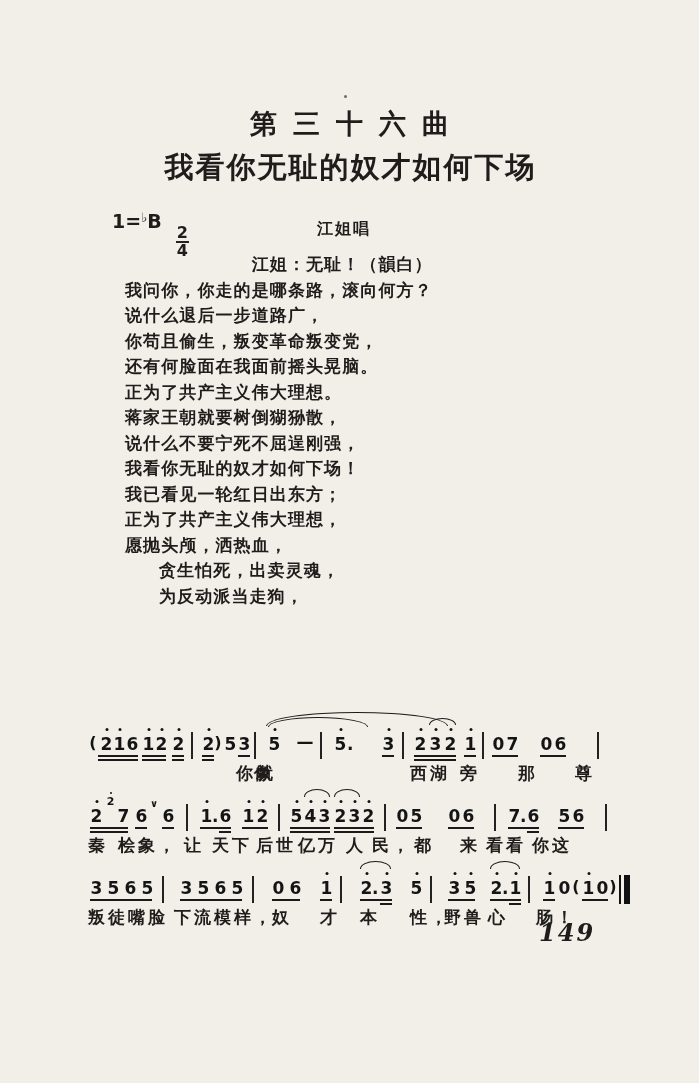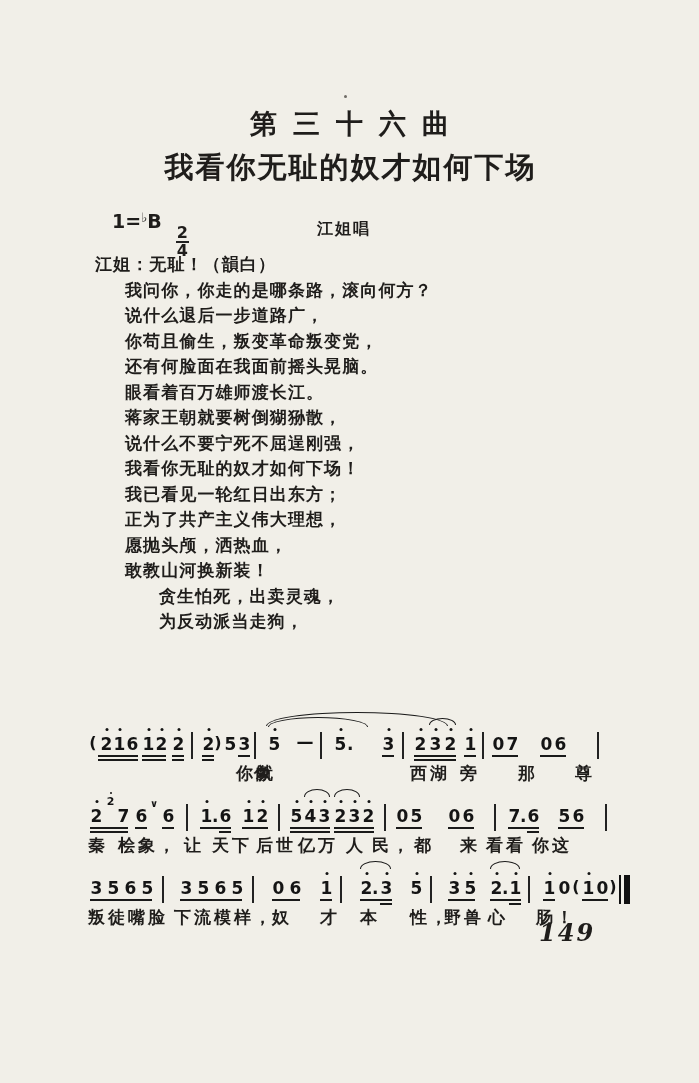--- a/index.html
+++ b/index.html
@@ -12,21 +12,21 @@
            font-size:29px;font-weight:700;letter-spacing:2px;text-indent:2px;}
   .keysig{position:absolute;top:210px;left:112px;font-family:"DejaVu Sans","Liberation Sans",sans-serif;
           font-size:19px;font-weight:700;}
   .keysig .flat{font-size:13px;vertical-align:6px;font-weight:700;}
   .timesig{display:inline-flex;flex-direction:column;align-items:center;vertical-align:-10px;
            margin-left:14px;font-size:16px;line-height:14px;}
   .ts-bar{width:13px;height:2px;background:#222;margin:1px 0;}
   .singer{position:absolute;top:219px;left:317px;font-size:16px;font-weight:600;letter-spacing:2px;}
   .libretto{position:absolute;top:252px;left:95px;font-size:17px;line-height:25.5px;
             letter-spacing:1.1px;font-weight:600;white-space:nowrap;}
-  .ind-speaker{padding-left:0;}
+  .ind-speaker{padding-left:0;text-align:right;}
   .ind-verse{padding-left:30px;}
   .ind-deep{padding-left:64px;}
   .ind-flush{padding-left:5px;}
   .music{position:absolute;left:88px;top:712px;width:560px;}
   .system{position:relative;height:72px;}
   .tk{position:absolute;top:22px;width:13px;text-align:center;color:#141414;
       font-family:"DejaVu Sans","Liberation Sans",sans-serif;font-weight:700;
       font-size:17px;line-height:20px;white-space:nowrap;}
   .tk .odot{position:absolute;top:-6px;left:50%;transform:translateX(-50%);
             width:3px;height:3px;background:#141414;border-radius:50%;}
@@ -66,28 +66,27 @@
       </span>
   </div>
   <div class="singer">江姐唱</div>
 
   <div class="libretto">
       <div class="lline ind-speaker">江姐：无耻！（韻白）</div>
       <div class="lline ind-verse">我问你，你走的是哪条路，滚向何方？</div>
       <div class="lline ind-verse">说什么退后一步道路广，</div>
       <div class="lline ind-verse">你苟且偷生，叛变革命叛变党，</div>
       <div class="lline ind-verse">还有何脸面在我面前摇头晃脑。</div>
-      <div class="lline ind-verse">眼看着百万雄师渡长江。</div>
+      <div class="lline ind-verse">正为了共产主义伟大理想。</div>
       <div class="lline ind-verse">蒋家王朝就要树倒猢狲散，</div>
       <div class="lline ind-verse">说什么不要宁死不屈逞刚强，</div>
       <div class="lline ind-verse">我看你无耻的奴才如何下场！</div>
       <div class="lline ind-verse">我已看见一轮红日出东方；</div>
       <div class="lline ind-verse">正为了共产主义伟大理想，</div>
       <div class="lline ind-verse">愿抛头颅，洒热血，</div>
-      <div class="lline ind-verse">敢教山河换新装！</div>
       <div class="lline ind-deep">贪生怕死，出卖灵魂，</div>
       <div class="lline ind-deep">为反动派当走狗，</div>
     </div>
 
   <div class="music">
     <div class="system">
         <div class="arc" style="left: 178px; top: 0px; width: 182px; height: 14px;"></div>
         <div class="arc" style="left: 180px; top: 5px; width: 100px; height: 10px;"></div>
         <div class="arc" style="left: 341px; top: 6px; width: 27px; height: 7px;"></div>
         <span class="tk paren" style="left: 0px;">(</span>

